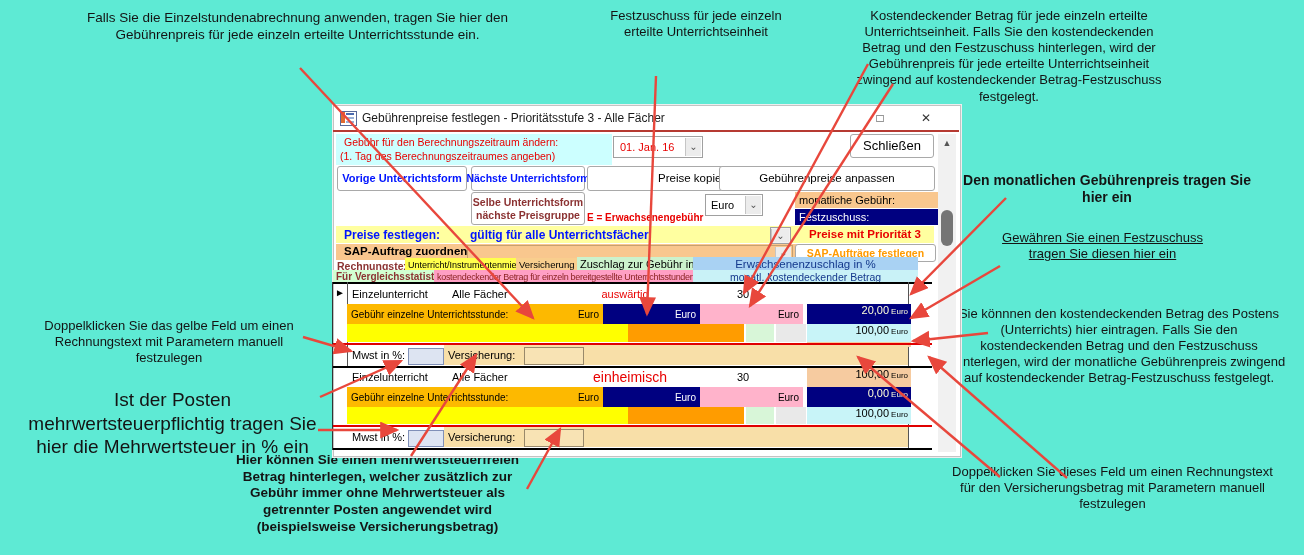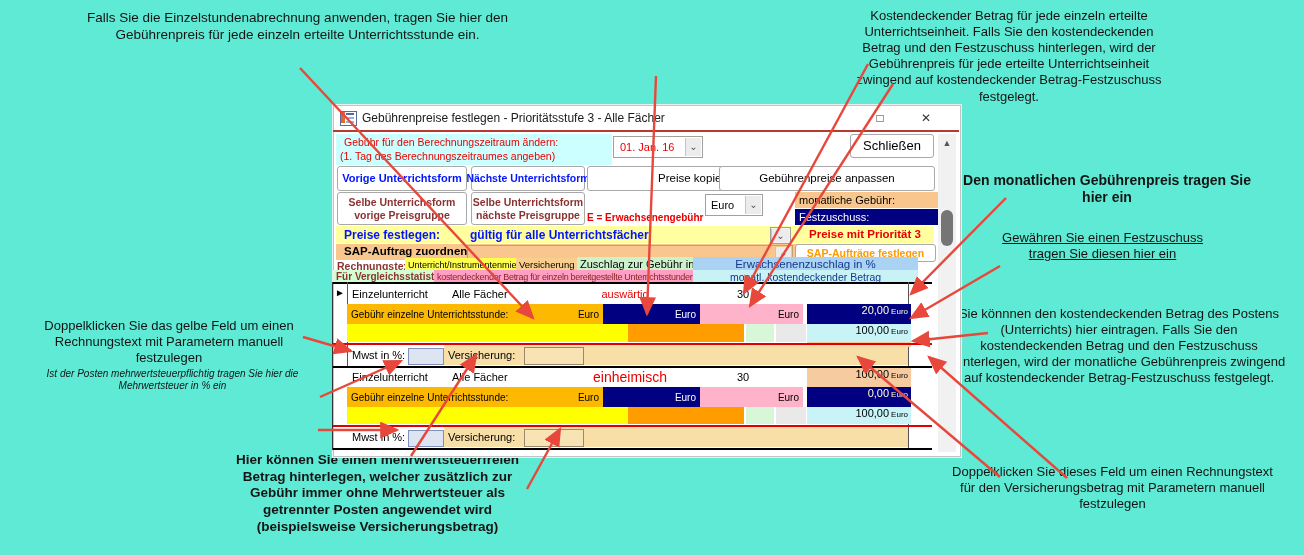--- a/index.html
+++ b/index.html
@@ -31,27 +31,28 @@
   .hline{position:absolute;}
   .chip{position:absolute;display:flex;align-items:center;padding:0 3px;white-space:nowrap;}
   svg.arrows{position:absolute;left:0;top:0;z-index:40;pointer-events:none;}
 </style>
 </head>
 <body>
 
 <div class="stage">
 
   <div class="ann" style="left:70px;top:10px;width:455px;font-size:13.5px;">Falls Sie die Einzelstundenabrechnung anwenden, tragen Sie hier den Gebührenpreis für jede einzeln erteilte Unterrichtsstunde ein.</div>
+  <div class="ann" style="left:598px;top:8px;width:196px;">Festzuschuss für jede einzeln erteilte Unterrichtseinheit</div>
   <div class="ann" style="left:845px;top:8px;width:328px;">Kostendeckender Betrag für jede einzeln erteilte Unterrichtseinheit. Falls Sie den kostendeckenden Betrag und den Festzuschuss hinterlegen, wird der Gebührenpreis für jede erteilte Unterrichtseinheit zwingend auf kostendeckender Betrag-Festzuschuss festgelegt.</div>
   <div class="ann b" style="left:962px;top:172px;width:290px;font-size:14px;">Den monatlichen Gebührenpreis tragen Sie hier ein</div>
   <div class="ann" style="left:985px;top:230px;width:235px;text-decoration:underline;">Gewähren Sie einen Festzuschuss tragen Sie diesen hier ein</div>
   <div class="ann" style="left:950px;top:306px;width:338px;">Sie könnnen den kostendeckenden Betrag des Postens (Unterrichts) hier eintragen. Falls Sie den kostendeckenden Betrag und den Festzuschuss hinterlegen, wird der monatliche Gebührenpreis zwingend auf kostendeckender Betrag-Festzuschuss festgelegt.</div>
   <div class="ann" style="left:950px;top:464px;width:325px;">Doppelklicken Sie dieses Feld um einen Rechnungstext für den Versicherungsbetrag mit Parametern manuell festzulegen</div>
   <div class="ann" style="left:20px;top:318px;width:298px;">Doppelklicken Sie das gelbe Feld um einen Rechnungstext mit Parametern manuell festzulegen</div>
-  <div class="ann" style="left:15px;top:368px;width:315px;font-size:10px;font-style:italic;">Ist der Posten mehrwertsteuerpflichtig tragen Sie hier die Mehrwertsteuer in % ein</div>
+  <div class="ann" style="left:15px;top:388px;width:315px;font-size:19px;">Ist der Posten mehrwertsteuerpflichtig tragen Sie hier die Mehrwertsteuer in % ein</div>
   <div class="ann b" style="left:230px;top:452px;width:295px;font-size:13.5px;">Hier können Sie einen mehrwertsteuerfreien Betrag hinterlegen, welcher zusätzlich zur Gebühr immer ohne Mehrwertsteuer als getrennter Posten angewendet wird (beispielsweise Versicherungsbetrag)</div>
 
   <div class="win"></div>
 
   <div class="abs" style="left:340px;top:111px;width:15px;height:13px;border:1px solid #5a6a9a;background:#fff;">
     <div class="abs" style="left:0;top:0;width:4px;height:11px;background:#e06a30;"></div>
     <div class="abs" style="left:5px;top:1px;width:8px;height:2px;background:#4a6ab0;"></div>
     <div class="abs" style="left:5px;top:5px;width:8px;height:2px;background:#9ab0d8;"></div>
     <div class="abs" style="left:5px;top:9px;width:8px;height:2px;background:#9ab0d8;"></div>
   </div>
@@ -72,24 +73,20 @@
     <span class="redtx" style="margin-left:6px;font-size:11px;">01. Jan. 16</span>
     <span class="dd">⌄</span>
   </div>
   <div class="btn" style="left:850px;top:134px;width:82px;height:22px;font-size:13px;">Schließen</div>
 
   <div class="btn blue" style="left:337px;top:166px;width:128px;height:23px;">Vorige Unterrichtsform</div>
   <div class="btn blue" style="left:471px;top:166px;width:112px;height:23px;font-size:10.5px;">Nächste Unterrichtsform</div>
   <div class="btn" style="left:587px;top:166px;width:128px;height:23px;font-size:11.5px;padding-left:46px;">Preise kopieren</div>
   <div class="btn" style="left:719px;top:166px;width:214px;height:23px;font-size:11.5px;">Gebührenpreise anpassen</div>
 
-  <div class="btn maroon" style="left:337px;top:192px;width:128px;height:31px;font-size:10.5px;">
-    <span>Selbe Unterrichsform</span>
-    <span>vorige Preisgruppe</span>
-  </div>
   <div class="btn maroon" style="left:471px;top:192px;width:112px;height:31px;font-size:10.5px;">
     <span>Selbe Unterrichtsform</span>
     <span>nächste Preisgruppe</span>
   </div>
   <div class="abs redtx" style="left:587px;top:212px;font-size:10px;font-weight:bold;">E = Erwachsenengebühr</div>
   <div class="combo" style="left:705px;top:194px;width:56px;height:20px;">
     <span style="margin-left:5px;font-size:11px;">Euro</span>
     <span class="dd">⌄</span>
   </div>
   <div class="cell" style="left:795px;top:192px;width:140px;height:16px;background:#f9c78e;font-size:11px;padding-left:4px;">monatliche Gebühr:</div>

